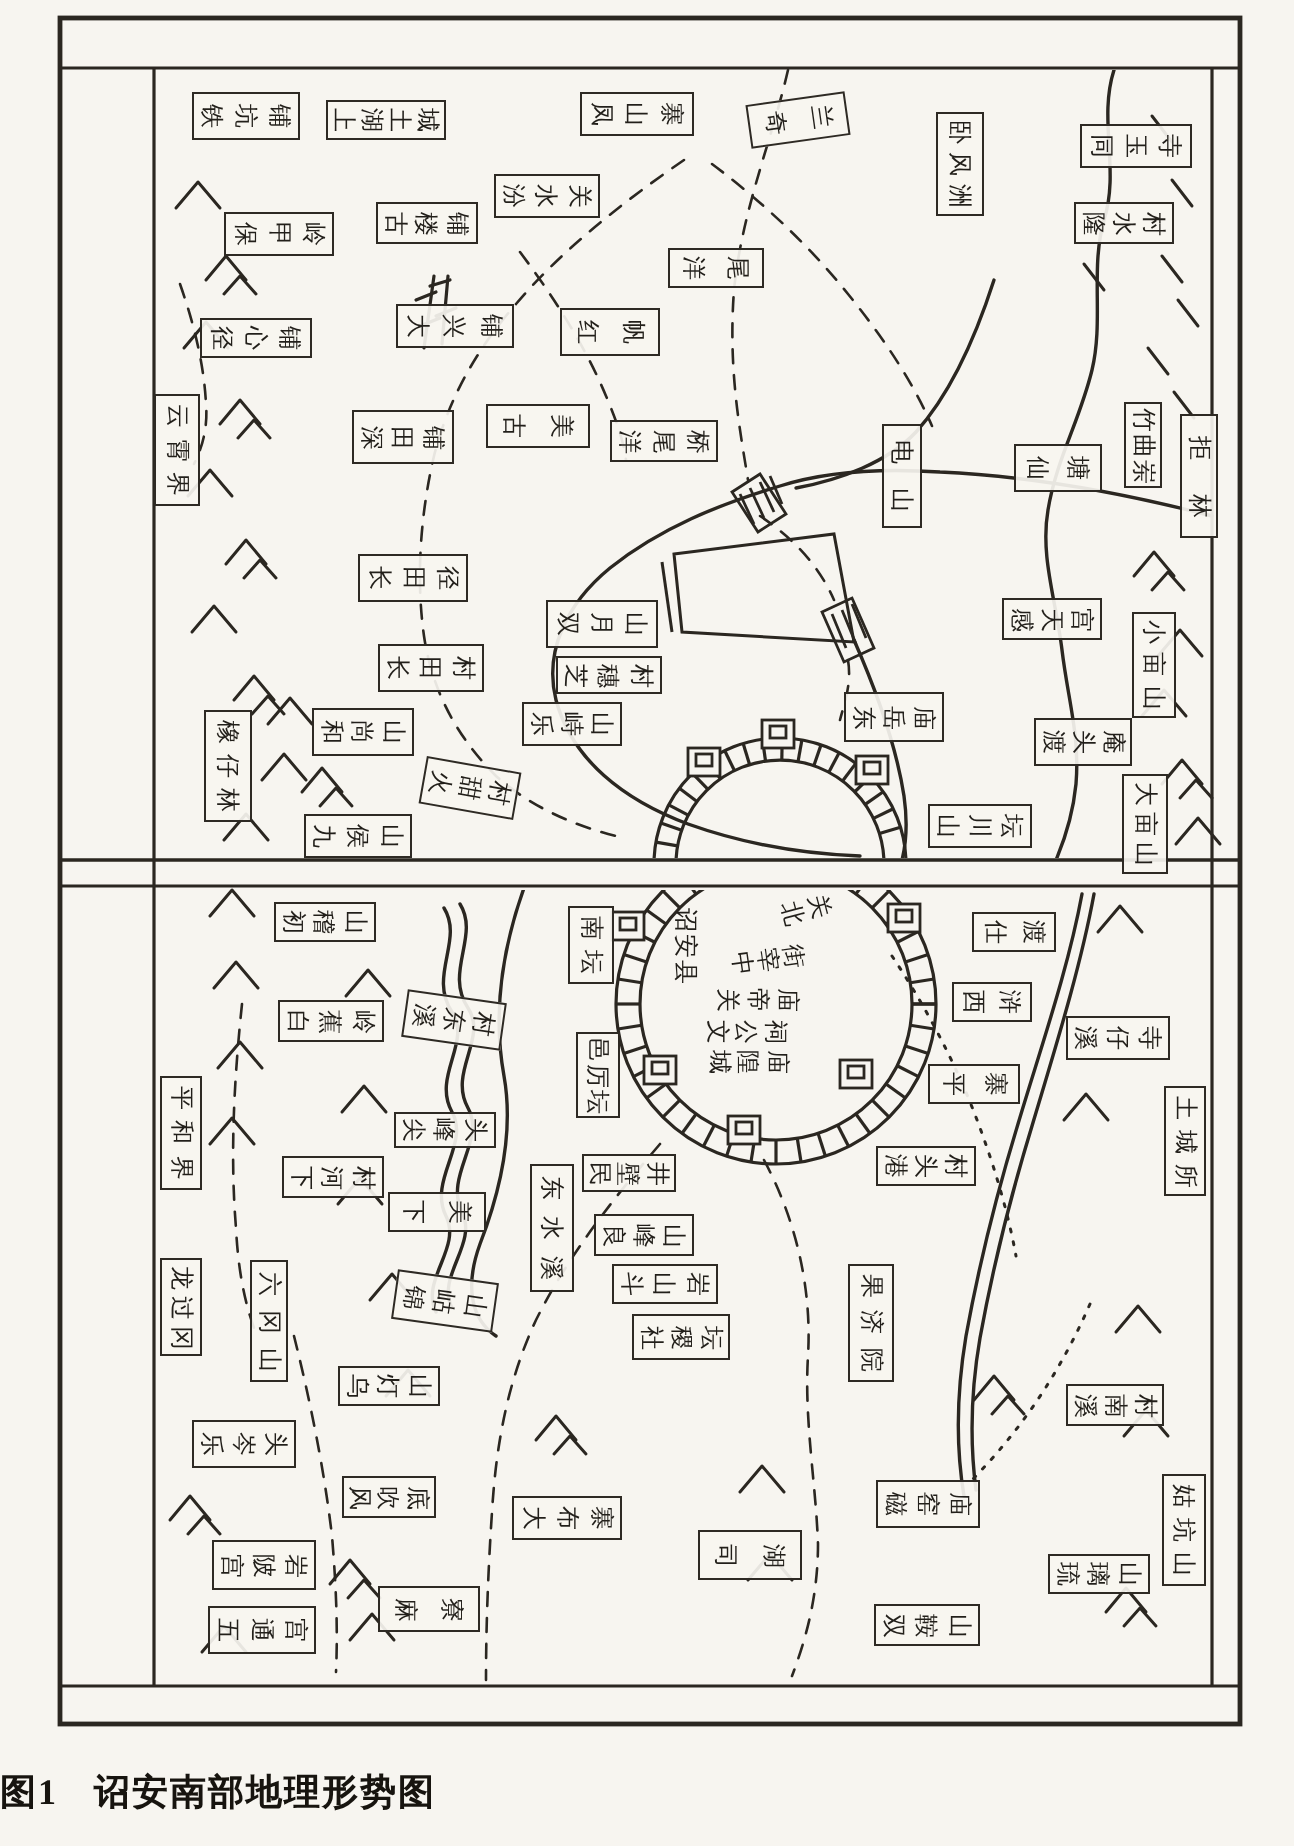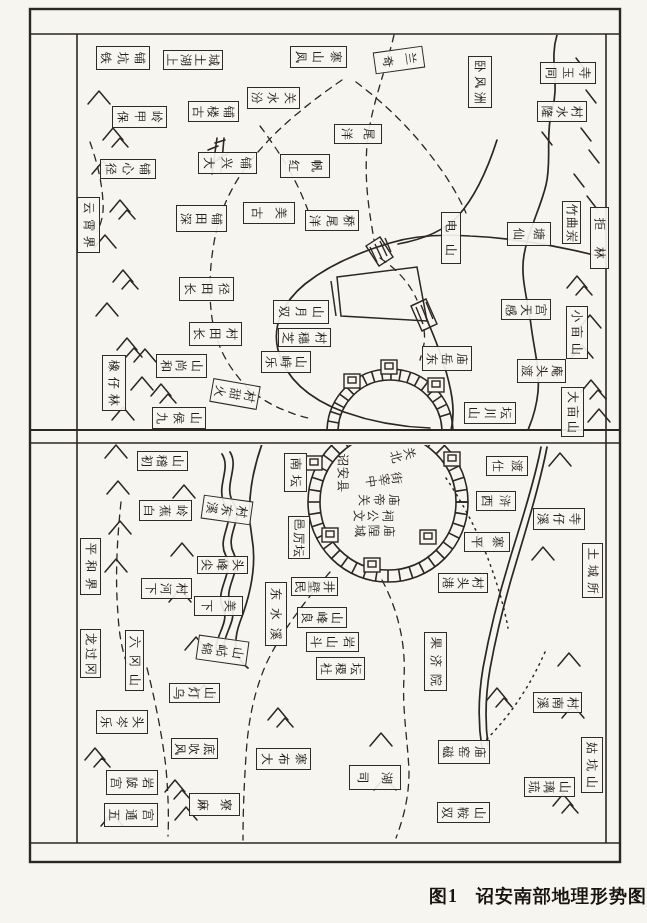--- a/index.html
+++ b/index.html
@@ -6,21 +6,21 @@
   #page{position:relative;width:647px;height:923px;background:#f7f5f0;overflow:hidden;
         font-family:"DejaVu Sans",sans-serif;}
   #art{position:absolute;left:0;top:0;}
   #labels{position:absolute;left:0;top:0;width:647px;height:923px;}
   .lbl{position:absolute;display:flex;align-items:center;justify-content:space-around;
        border:1.5px solid #2e2a24;background:rgba(247,245,240,.92);box-sizing:border-box;
        padding:1px;}
   .lbl.v{flex-direction:column;}
   .lbl.nobox{border:none;background:transparent;}
   .ch{display:block;transform:rotate(90deg);font-size:12px;line-height:1;color:#221f1a;}
-  #caption{position:absolute;left:0;right:0;top:884px;text-align:right;color:#17140f;
+  #caption{position:absolute;left:0;right:0;top:884px;text-align:left;color:#17140f;
            font-family:"Liberation Serif","DejaVu Serif",serif;font-weight:700;font-size:18px;
            letter-spacing:1px;}
   #caption .num{margin-right:18px;}
 </style>
 </head>
 <body>
 
 <div id="page">
 
   <svg id="art" width="647" height="923" viewBox="0 0 647 923">

